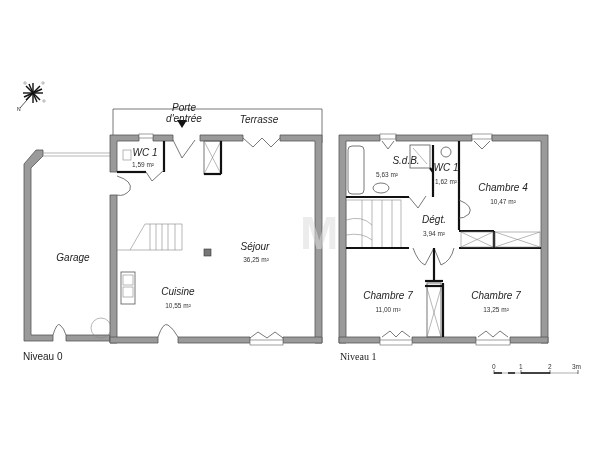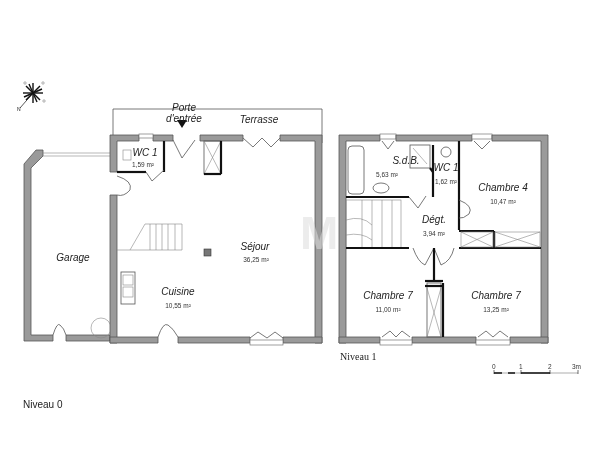--- a/index.html
+++ b/index.html
@@ -191,19 +191,19 @@
 <div class="area" style="left:446px; top:178px;">1,62 m²</div>
 <div class="lbl" style="left:503px; top:182px;">Chambre 4</div>
 <div class="area" style="left:503px; top:198px;">10,47 m²</div>
 <div class="lbl" style="left:434px; top:214px;">Dégt.</div>
 <div class="area" style="left:434px; top:230px;">3,94 m²</div>
 <div class="lbl" style="left:388px; top:290px;">Chambre 7</div>
 <div class="area" style="left:388px; top:306px;">11,00 m²</div>
 <div class="lbl" style="left:496px; top:290px;">Chambre 7</div>
 <div class="area" style="left:496px; top:306px;">13,25 m²</div>
 
-<div class="lvl" style="left:23px; top:351px;margin-top:48px;">Niveau 0</div>
+<div class="lvl" style="left:23px; top:351px;">Niveau 0</div>
 <div class="lvl" style="left:340px; top:351px;font-family:Liberation Serif, serif;">Niveau 1</div>
 
 <div class="scale-t" style="left:492px; top:363px;">0</div>
 <div class="scale-t" style="left:519px; top:363px;">1</div>
 <div class="scale-t" style="left:548px; top:363px;">2</div>
 <div class="scale-t" style="left:572px; top:363px;">3m</div>
 
 </body></html>

